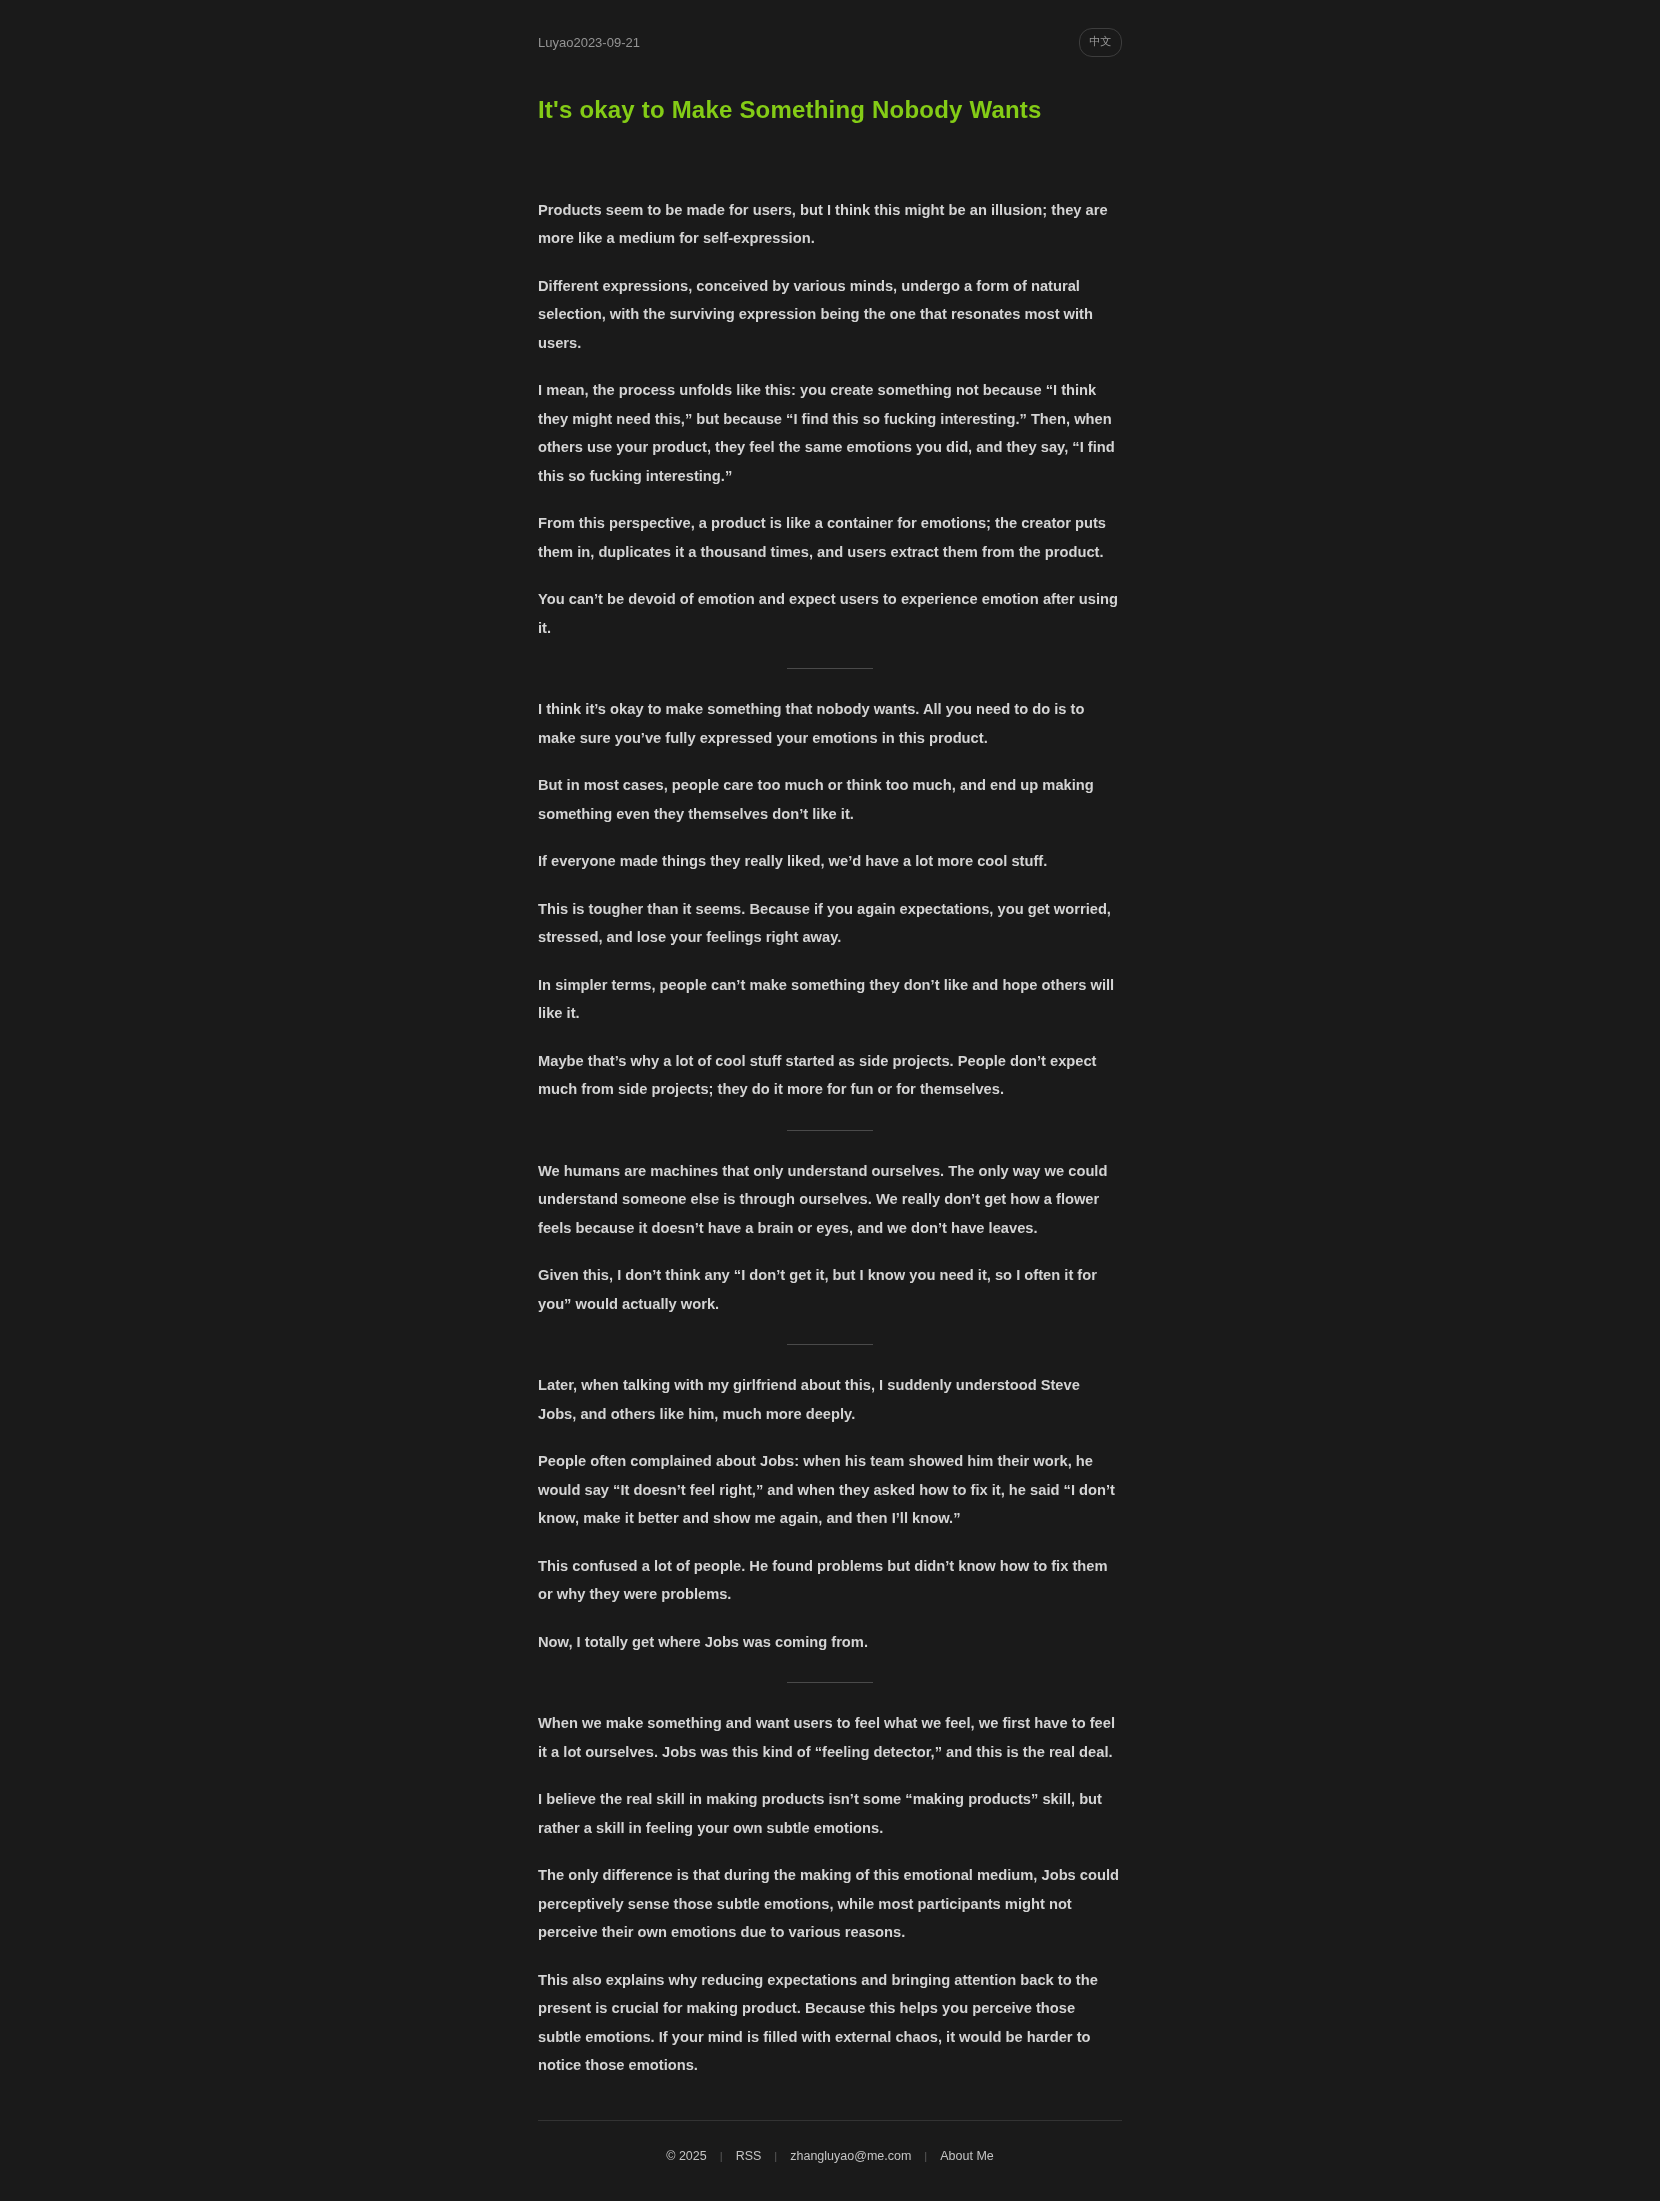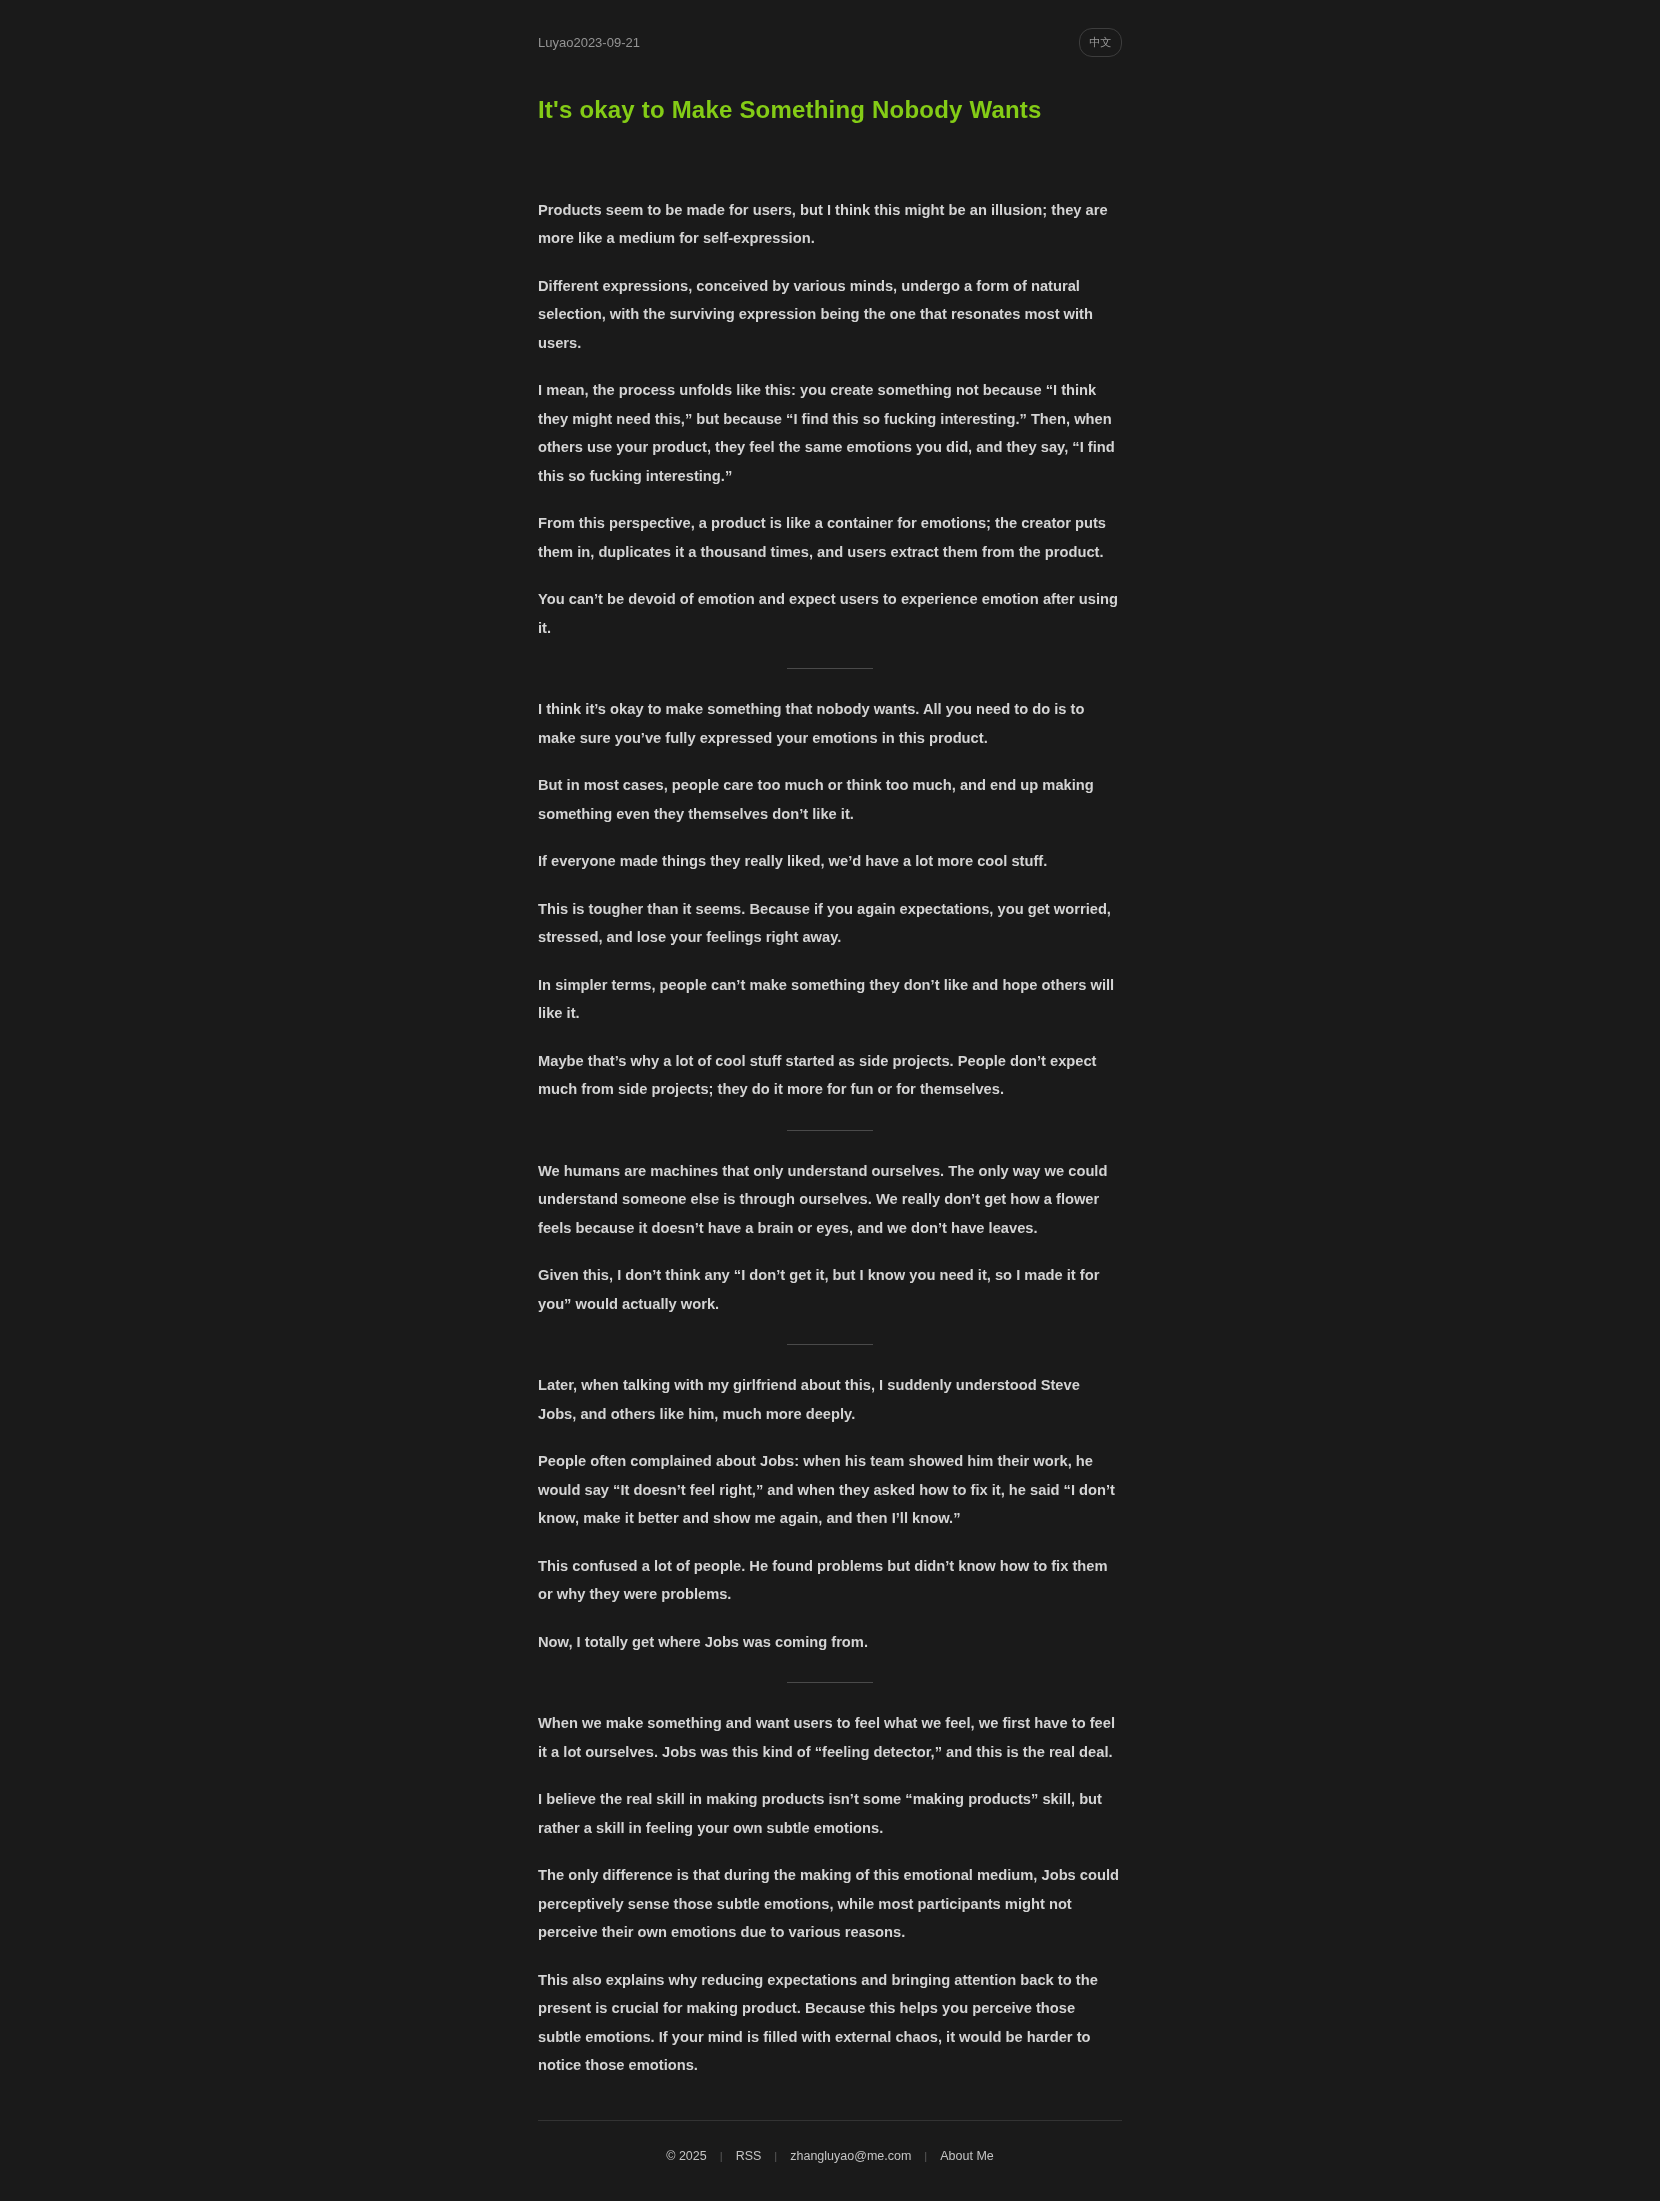--- a/index.html
+++ b/index.html
@@ -30,21 +30,21 @@
   }
   .lang-btn {
     background: transparent;
     border: 0.9px solid #3d3d3d;
     color: #9a9a9a;
     font-size: 11.2px;
     line-height: 1;
     padding: 7.8px 9.5px;
     border-radius: 13px;
     cursor: pointer;
-    font-family: Liberation Sans, sans-serif;
+    font-family: Liberation Mono, monospace;
     text-align: right;
   }
   h1.post-title {
     margin: 38px 0 0 0;
     font-size: 24px;
     line-height: 1.25;
     font-weight: 700;
     color: #84cc16;
     letter-spacing: 0.2px;
   }
@@ -119,21 +119,21 @@
       <p>If everyone made things they really liked, we’d have a lot more cool stuff.</p>
       <p>This is tougher than it seems. Because if you again expectations, you get worried, stressed, and lose your feelings right away.</p>
       <p>In simpler terms, people can’t make something they don’t like and hope others will like it.</p>
       <p>Maybe that’s why a lot of cool stuff started as side projects. People don’t expect much from side projects; they do it more for fun or for themselves.</p>
     </section>
 
     <hr class="section-divider">
 
     <section>
       <p>We humans are machines that only understand ourselves. The only way we could understand someone else is through ourselves. We really don’t get how a flower feels because it doesn’t have a brain or eyes, and we don’t have leaves.</p>
-      <p>Given this, I don’t think any “I don’t get it, but I know you need it, so I made it for you” would actually work.</p>
+      <p>Given this, I don’t think any “I don’t get it, but I know you need it, so I often it for you” would actually work.</p>
     </section>
 
     <hr class="section-divider">
 
     <section>
       <p>Later, when talking with my girlfriend about this, I suddenly understood Steve Jobs, and others like him, much more deeply.</p>
       <p>People often complained about Jobs: when his team showed him their work, he would say “It doesn’t feel right,” and when they asked how to fix it, he said “I don’t know, make it better and show me again, and then I’ll know.”</p>
       <p>This confused a lot of people. He found problems but didn’t know how to fix them or why they were problems.</p>
       <p>Now, I totally get where Jobs was coming from.</p>
     </section>

